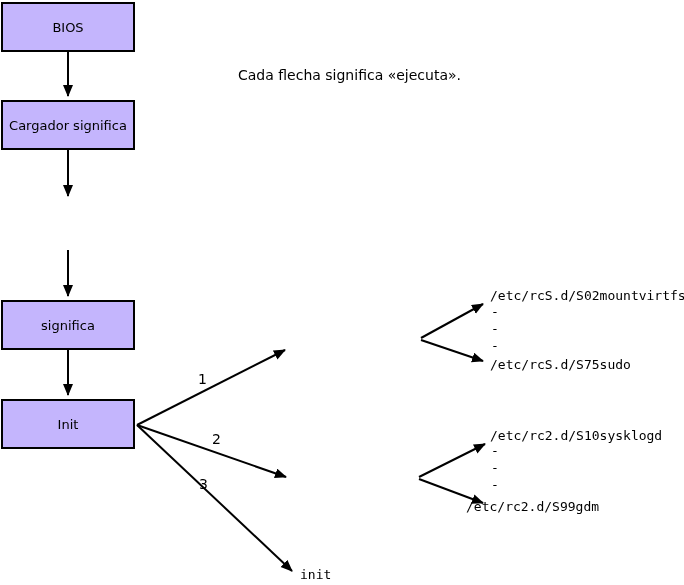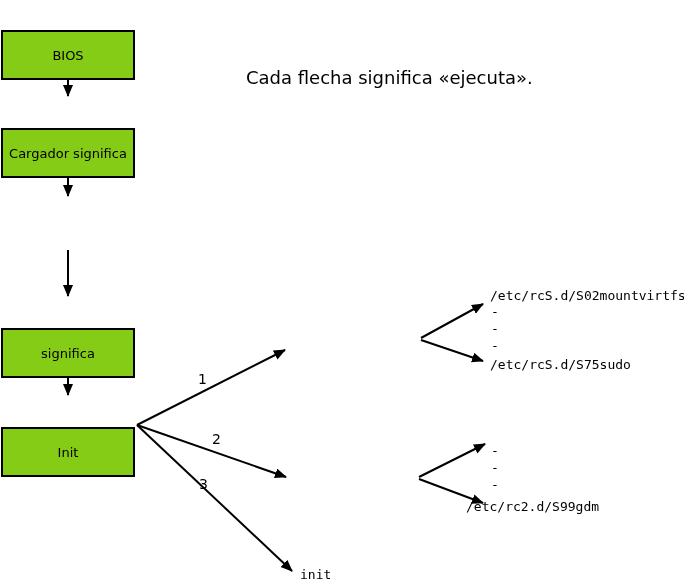--- a/index.html
+++ b/index.html
@@ -22,33 +22,31 @@
     top: 0;
     width: 684px;
     height: 585px;
   }
   .node-box {
     position: absolute;
     left: 1px;
     width: 130px;
     height: 46px;
     border: 2px solid #000000;
-    background: #84cc16;
+    background: #c4b5fd;
     display: flex;
     align-items: center;
     justify-content: center;
     font-size: 13px;
     text-align: center;
-    margin-top: 28px;
   }
   .note {
     position: absolute;
-    font-size: 18px;
+    font-size: 14px;
     white-space: nowrap;
-    margin-left: 8px;
   }
   .mono {
     position: absolute;
     font-family: "DejaVu Sans Mono", "Liberation Mono", monospace;
     font-size: 13px;
     white-space: nowrap;
     line-height: 15px;
   }
   .num {
     position: absolute;
@@ -105,18 +103,19 @@
   <div class="num" style="left:199px; top:476px">3</div>
 
   <div class="mono" style="left:300px; top:567px">init</div>
 
   <div class="mono" style="left:490px; top:288px">/etc/rcS.d/S02mountvirtfs</div>
   <div class="mono" style="left:491px; top:304px">-</div>
   <div class="mono" style="left:491px; top:321px">-</div>
   <div class="mono" style="left:491px; top:338px">-</div>
   <div class="mono" style="left:490px; top:357px">/etc/rcS.d/S75sudo</div>
 
+  <div class="mono" style="left:490px; top:428px">/etc/rc2.d/S10sysklogd</div>
   <div class="mono" style="left:491px; top:443px">-</div>
   <div class="mono" style="left:491px; top:460px">-</div>
   <div class="mono" style="left:491px; top:477px">-</div>
   <div class="mono" style="left:466px; top:499px">/etc/rc2.d/S99gdm</div>
 
 </div>
 
 </body></html>

